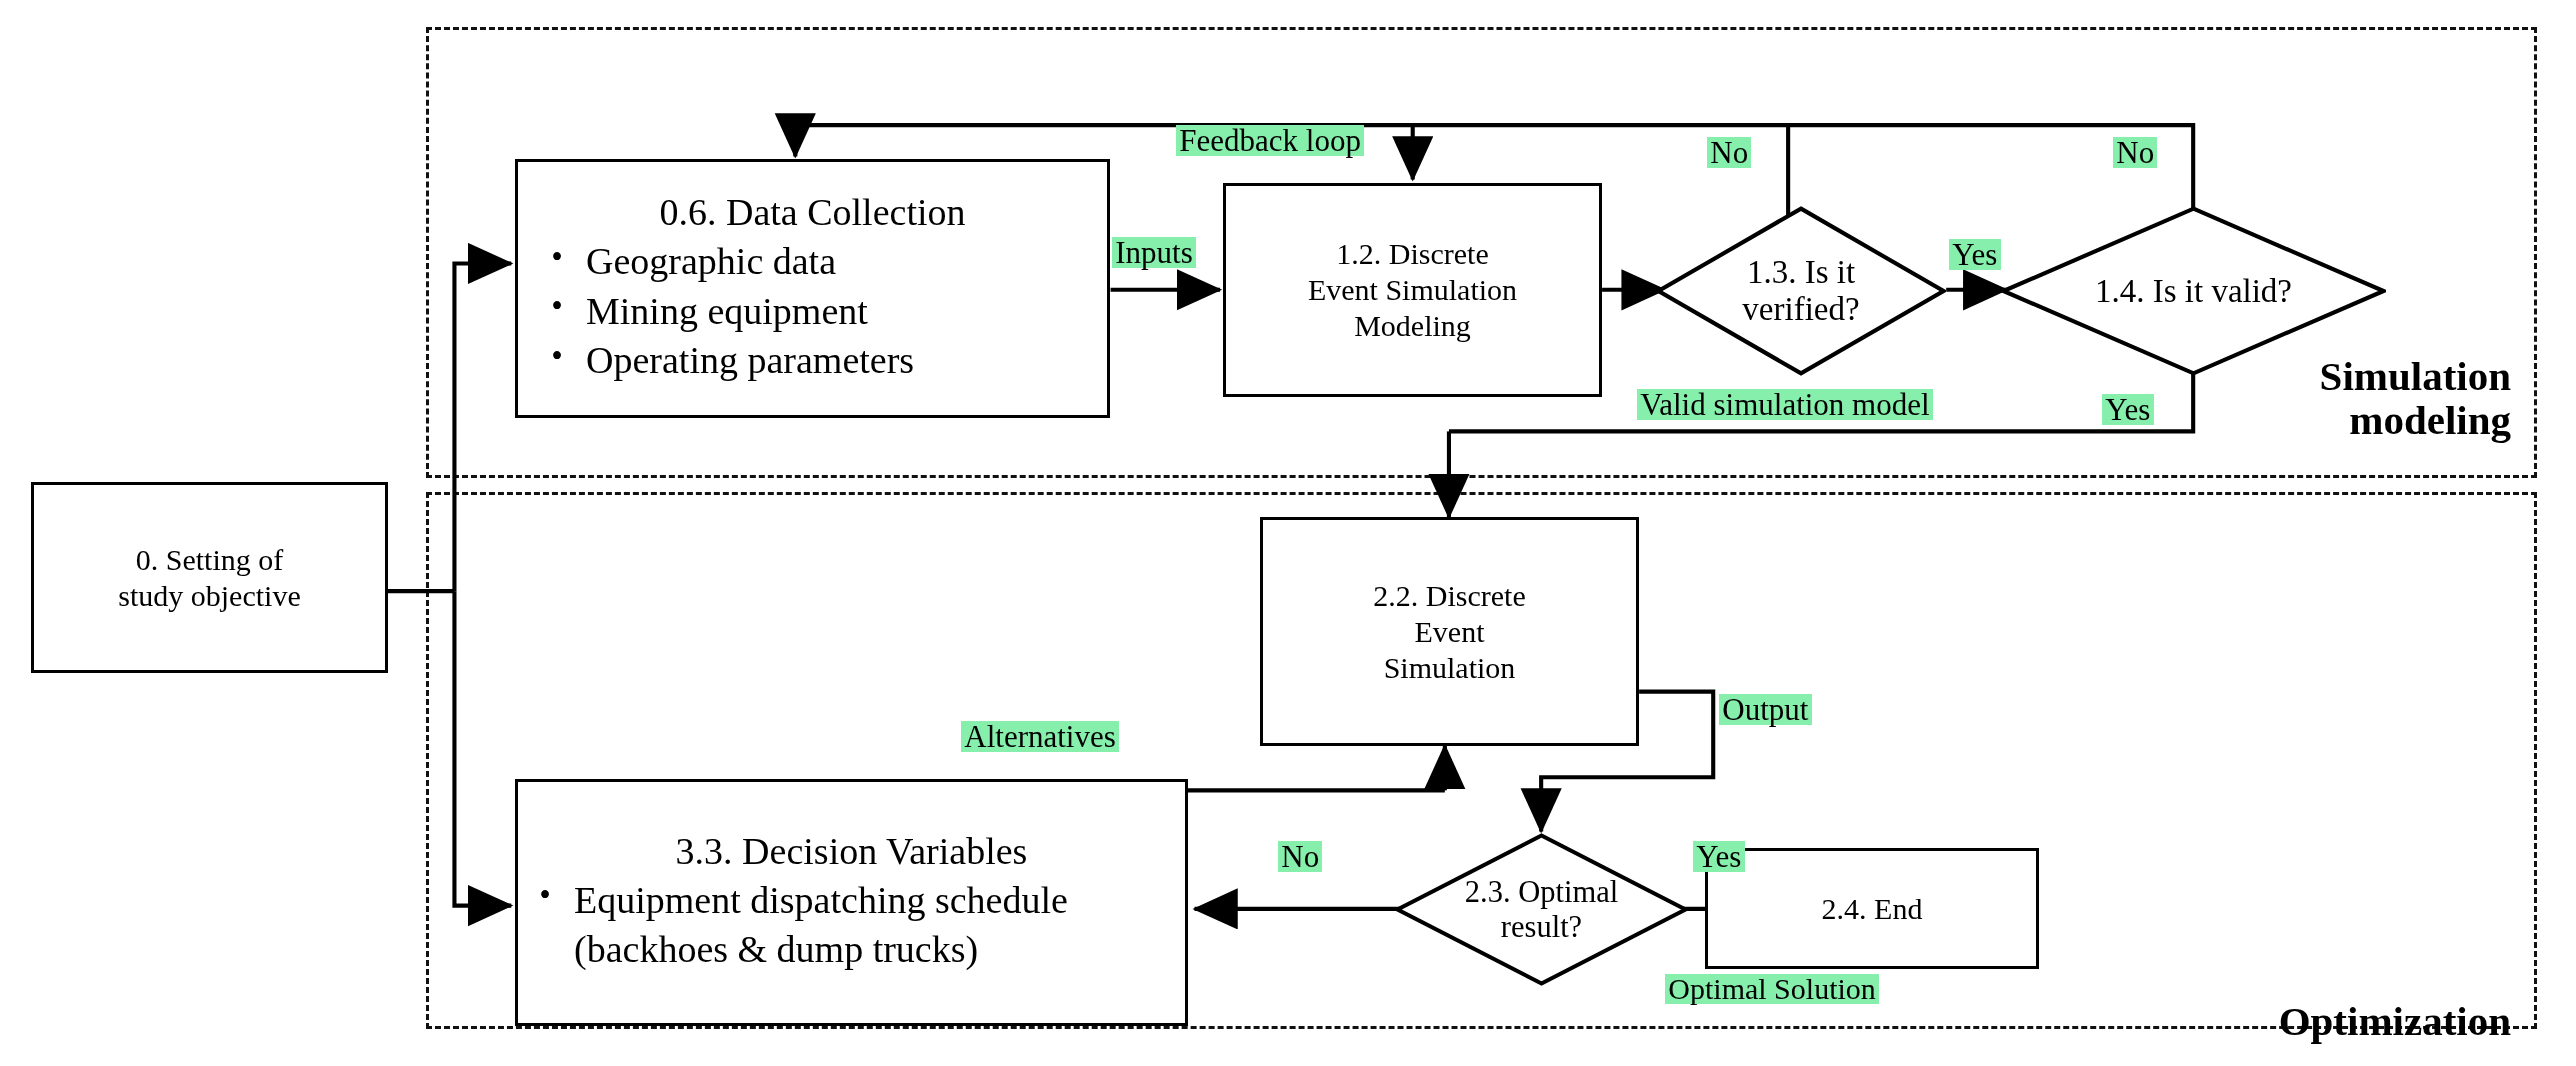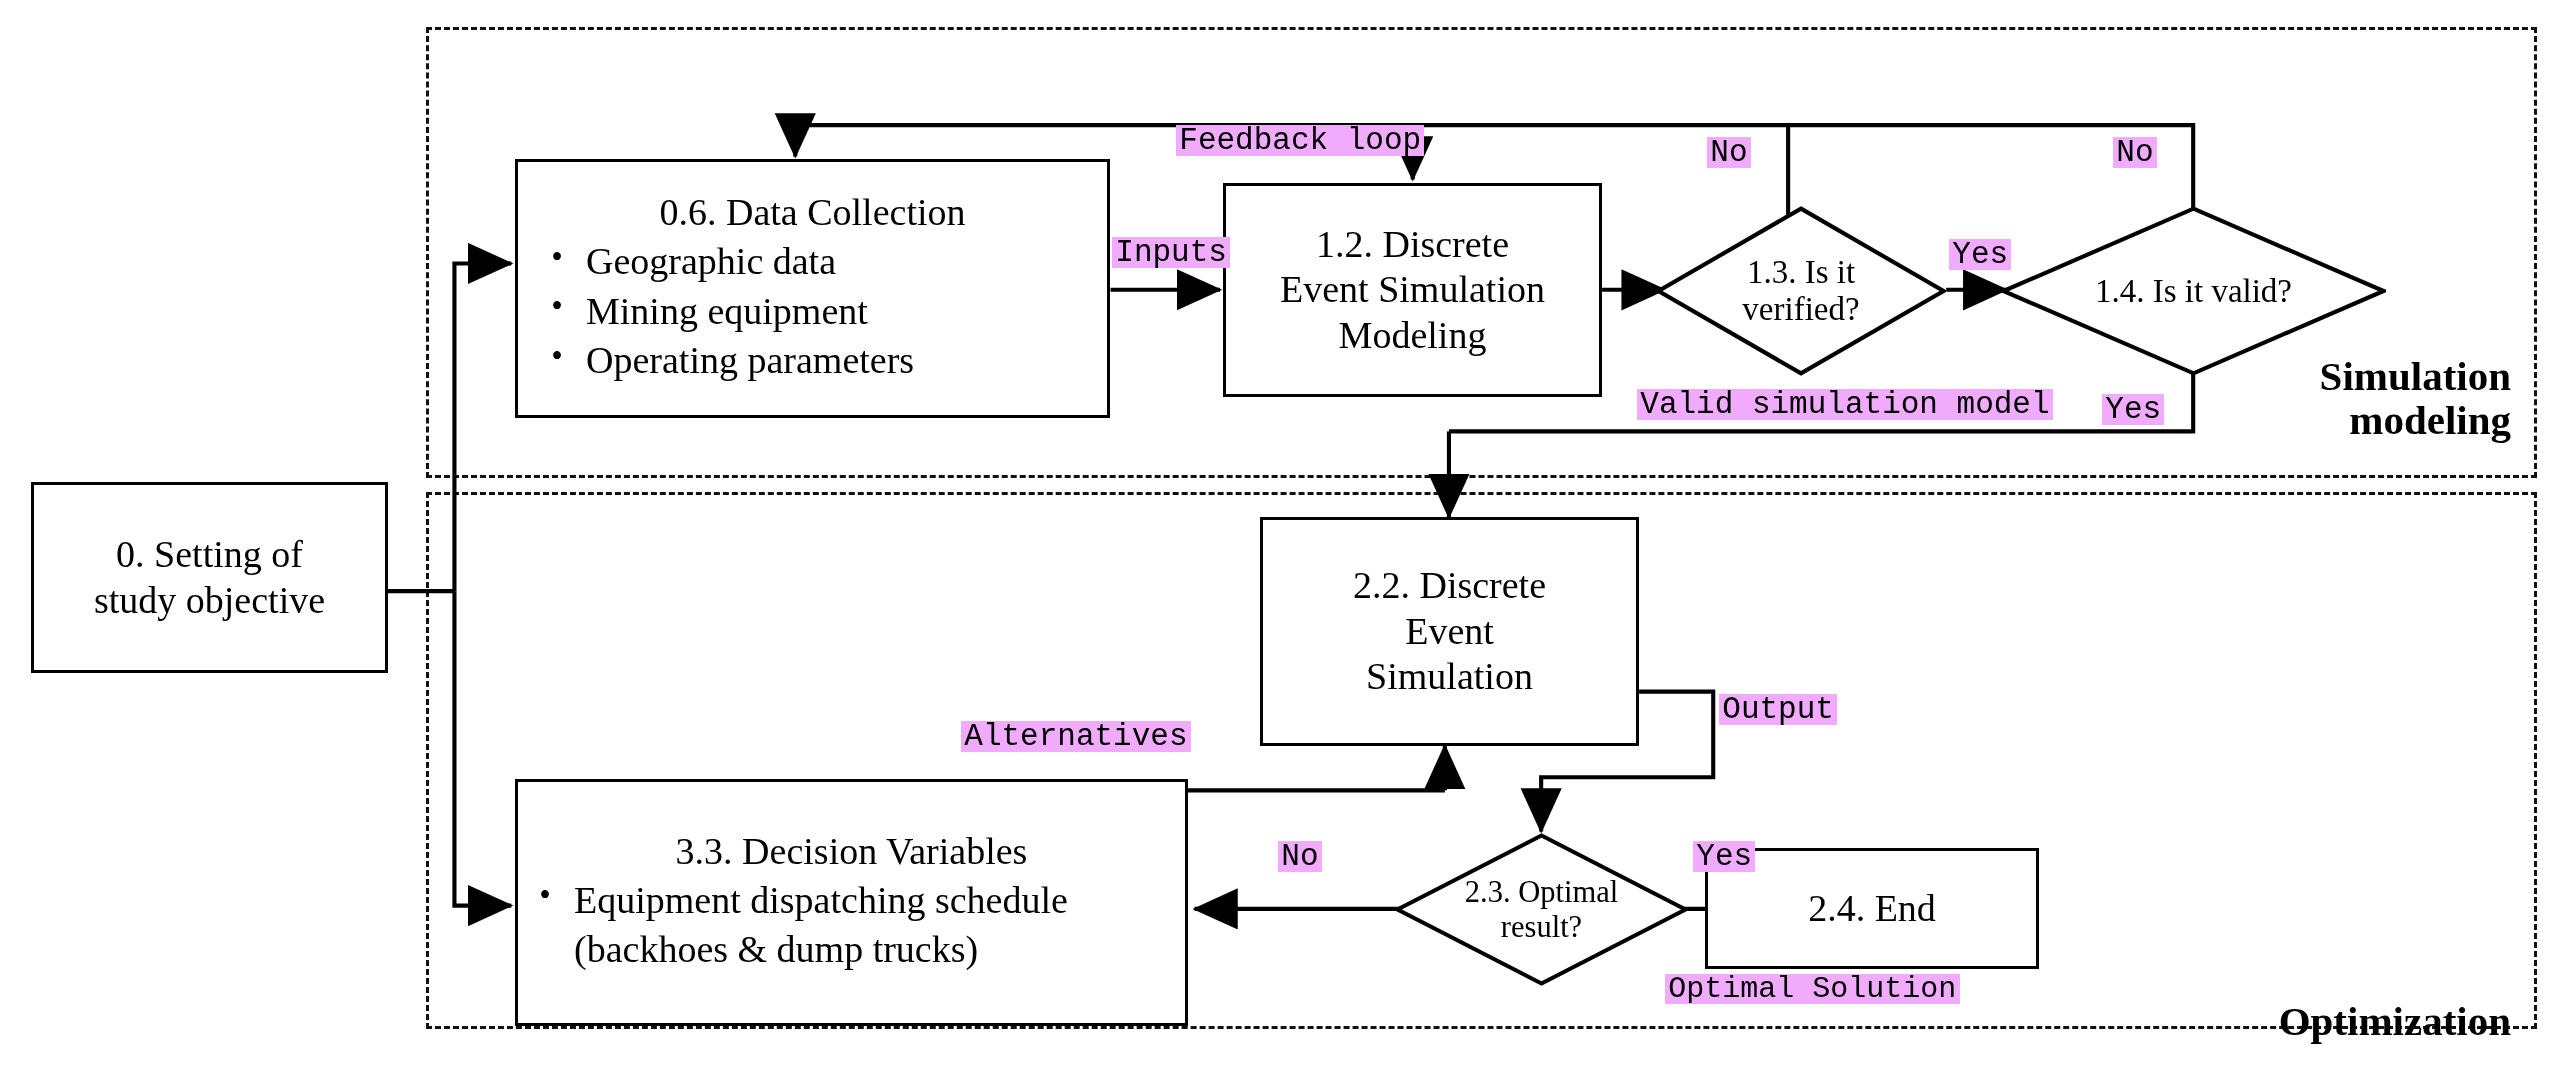--- a/index.html
+++ b/index.html
@@ -2,25 +2,25 @@
 <html style="font-size:13px"><head>
 <meta charset="utf-8">
 <style>
   html,body{margin:0;padding:0;background:#ffffff;}
   #stage{position:relative;width:2576px;height:1067px;background:#ffffff;
          font-family:"Liberation Serif","DejaVu Serif",serif;color:#000;overflow:hidden;}
   svg#wires{position:absolute;left:0;top:0;width:2576px;height:1067px;pointer-events:none;}
   .node{position:absolute;box-sizing:border-box;border:3.3px solid #000;background:#fff;
         display:flex;flex-direction:column;justify-content:center;}
   .node .title{text-align:center;font-size:38px;line-height:1.12;}
-  .node .ctr{text-align:center;font-size:38px;line-height:1.2;padding:0 14px;}
+  .node .ctr{text-align:center;font-size:30px;line-height:1.2;padding:0 14px;}
   .bullets{list-style:none;margin:3.3px 0 0 0;padding:0 20px 0 30px;}
   .bullets li{position:relative;font-size:38px;line-height:1.30;padding-left:38px;text-align:left;}
   .bullets li:before{content:"\2022";position:absolute;left:3.3px;top:-1.6px;font-size:33px;}
-  .lbl{position:absolute;font-size:31px;line-height:1;white-space:nowrap;background:#f0abfc;padding:0 3.3px;font-family:Liberation Mono, monospace;}
+  .lbl{position:absolute;font-size:31px;line-height:1;white-space:nowrap;background:#86efac;padding:0 3.3px;}
   .lbl.sm{font-size:30px;}
   .zone-title{position:absolute;font-weight:bold;font-size:41px;line-height:1.08;text-align:right;white-space:pre-line;}
   .dashzone{position:absolute;box-sizing:border-box;border:3.3px dashed #111;background:transparent;}
   .diamond-wrap{position:absolute;}
   .diamond-wrap .dtext{position:absolute;left:0;top:0;width:100%;height:100%;
         display:flex;align-items:center;justify-content:center;text-align:center;
         font-size:33px;line-height:1.12;}
 </style>
 </head>
 <body>

